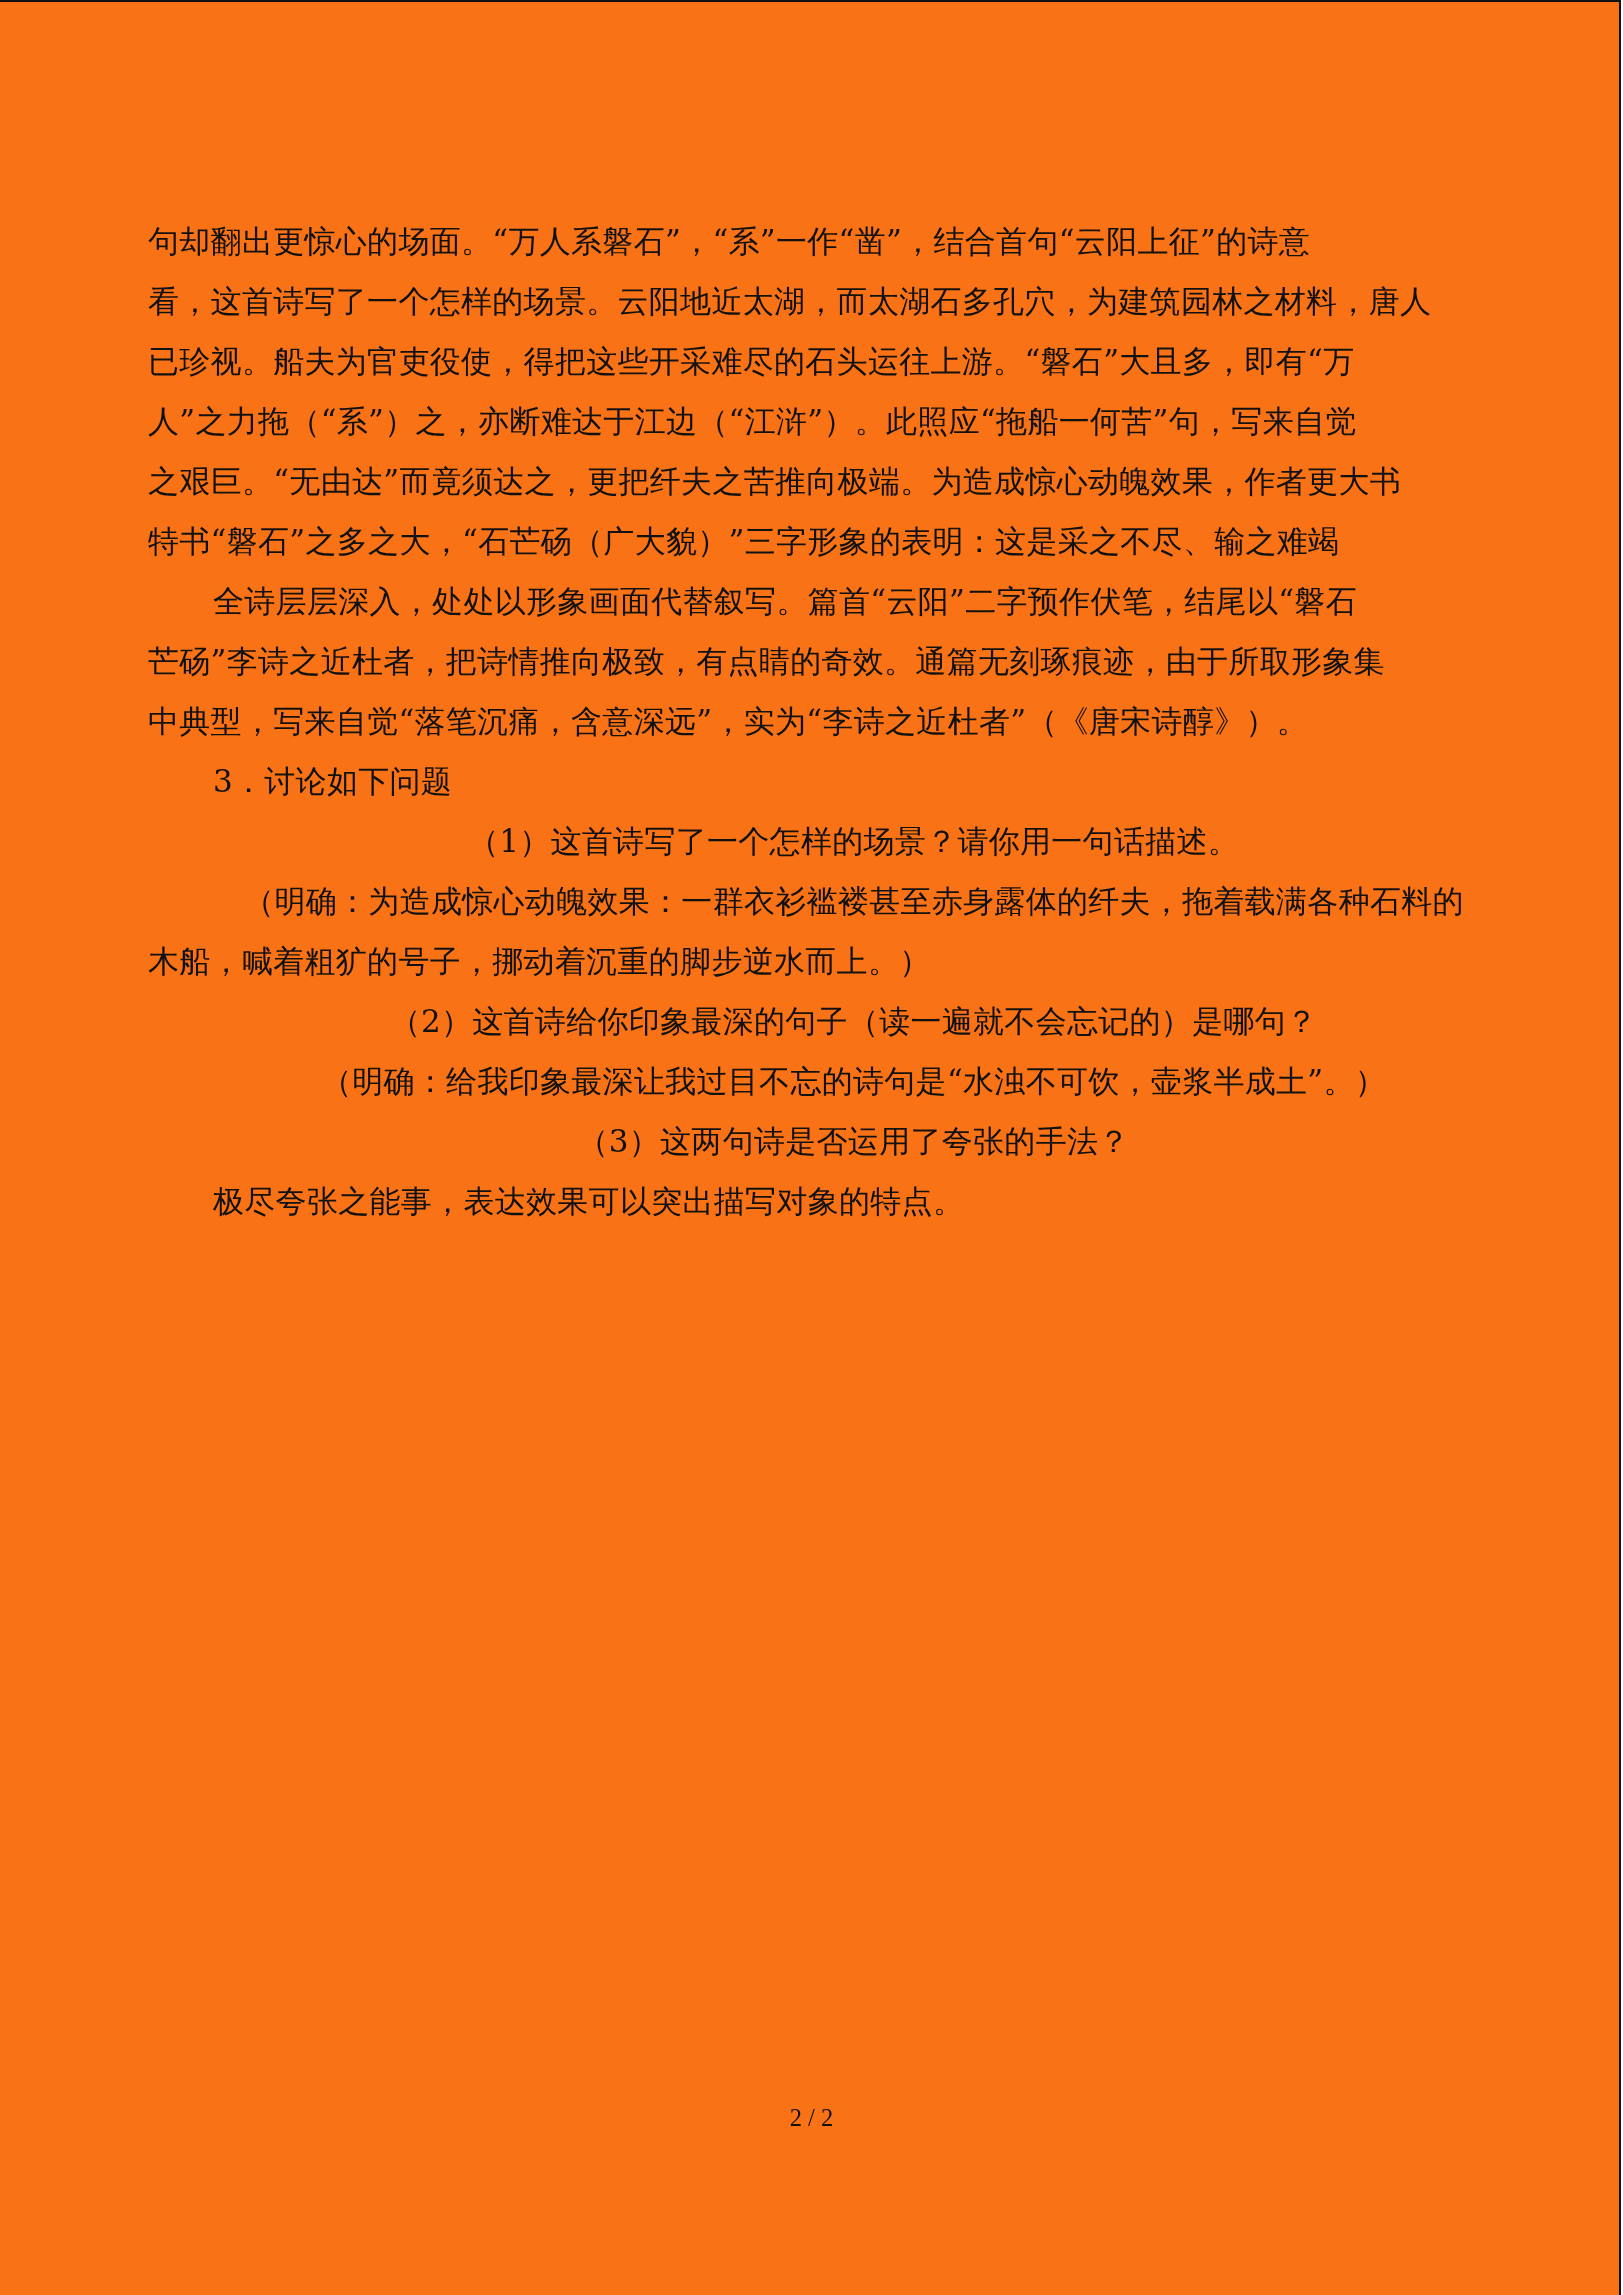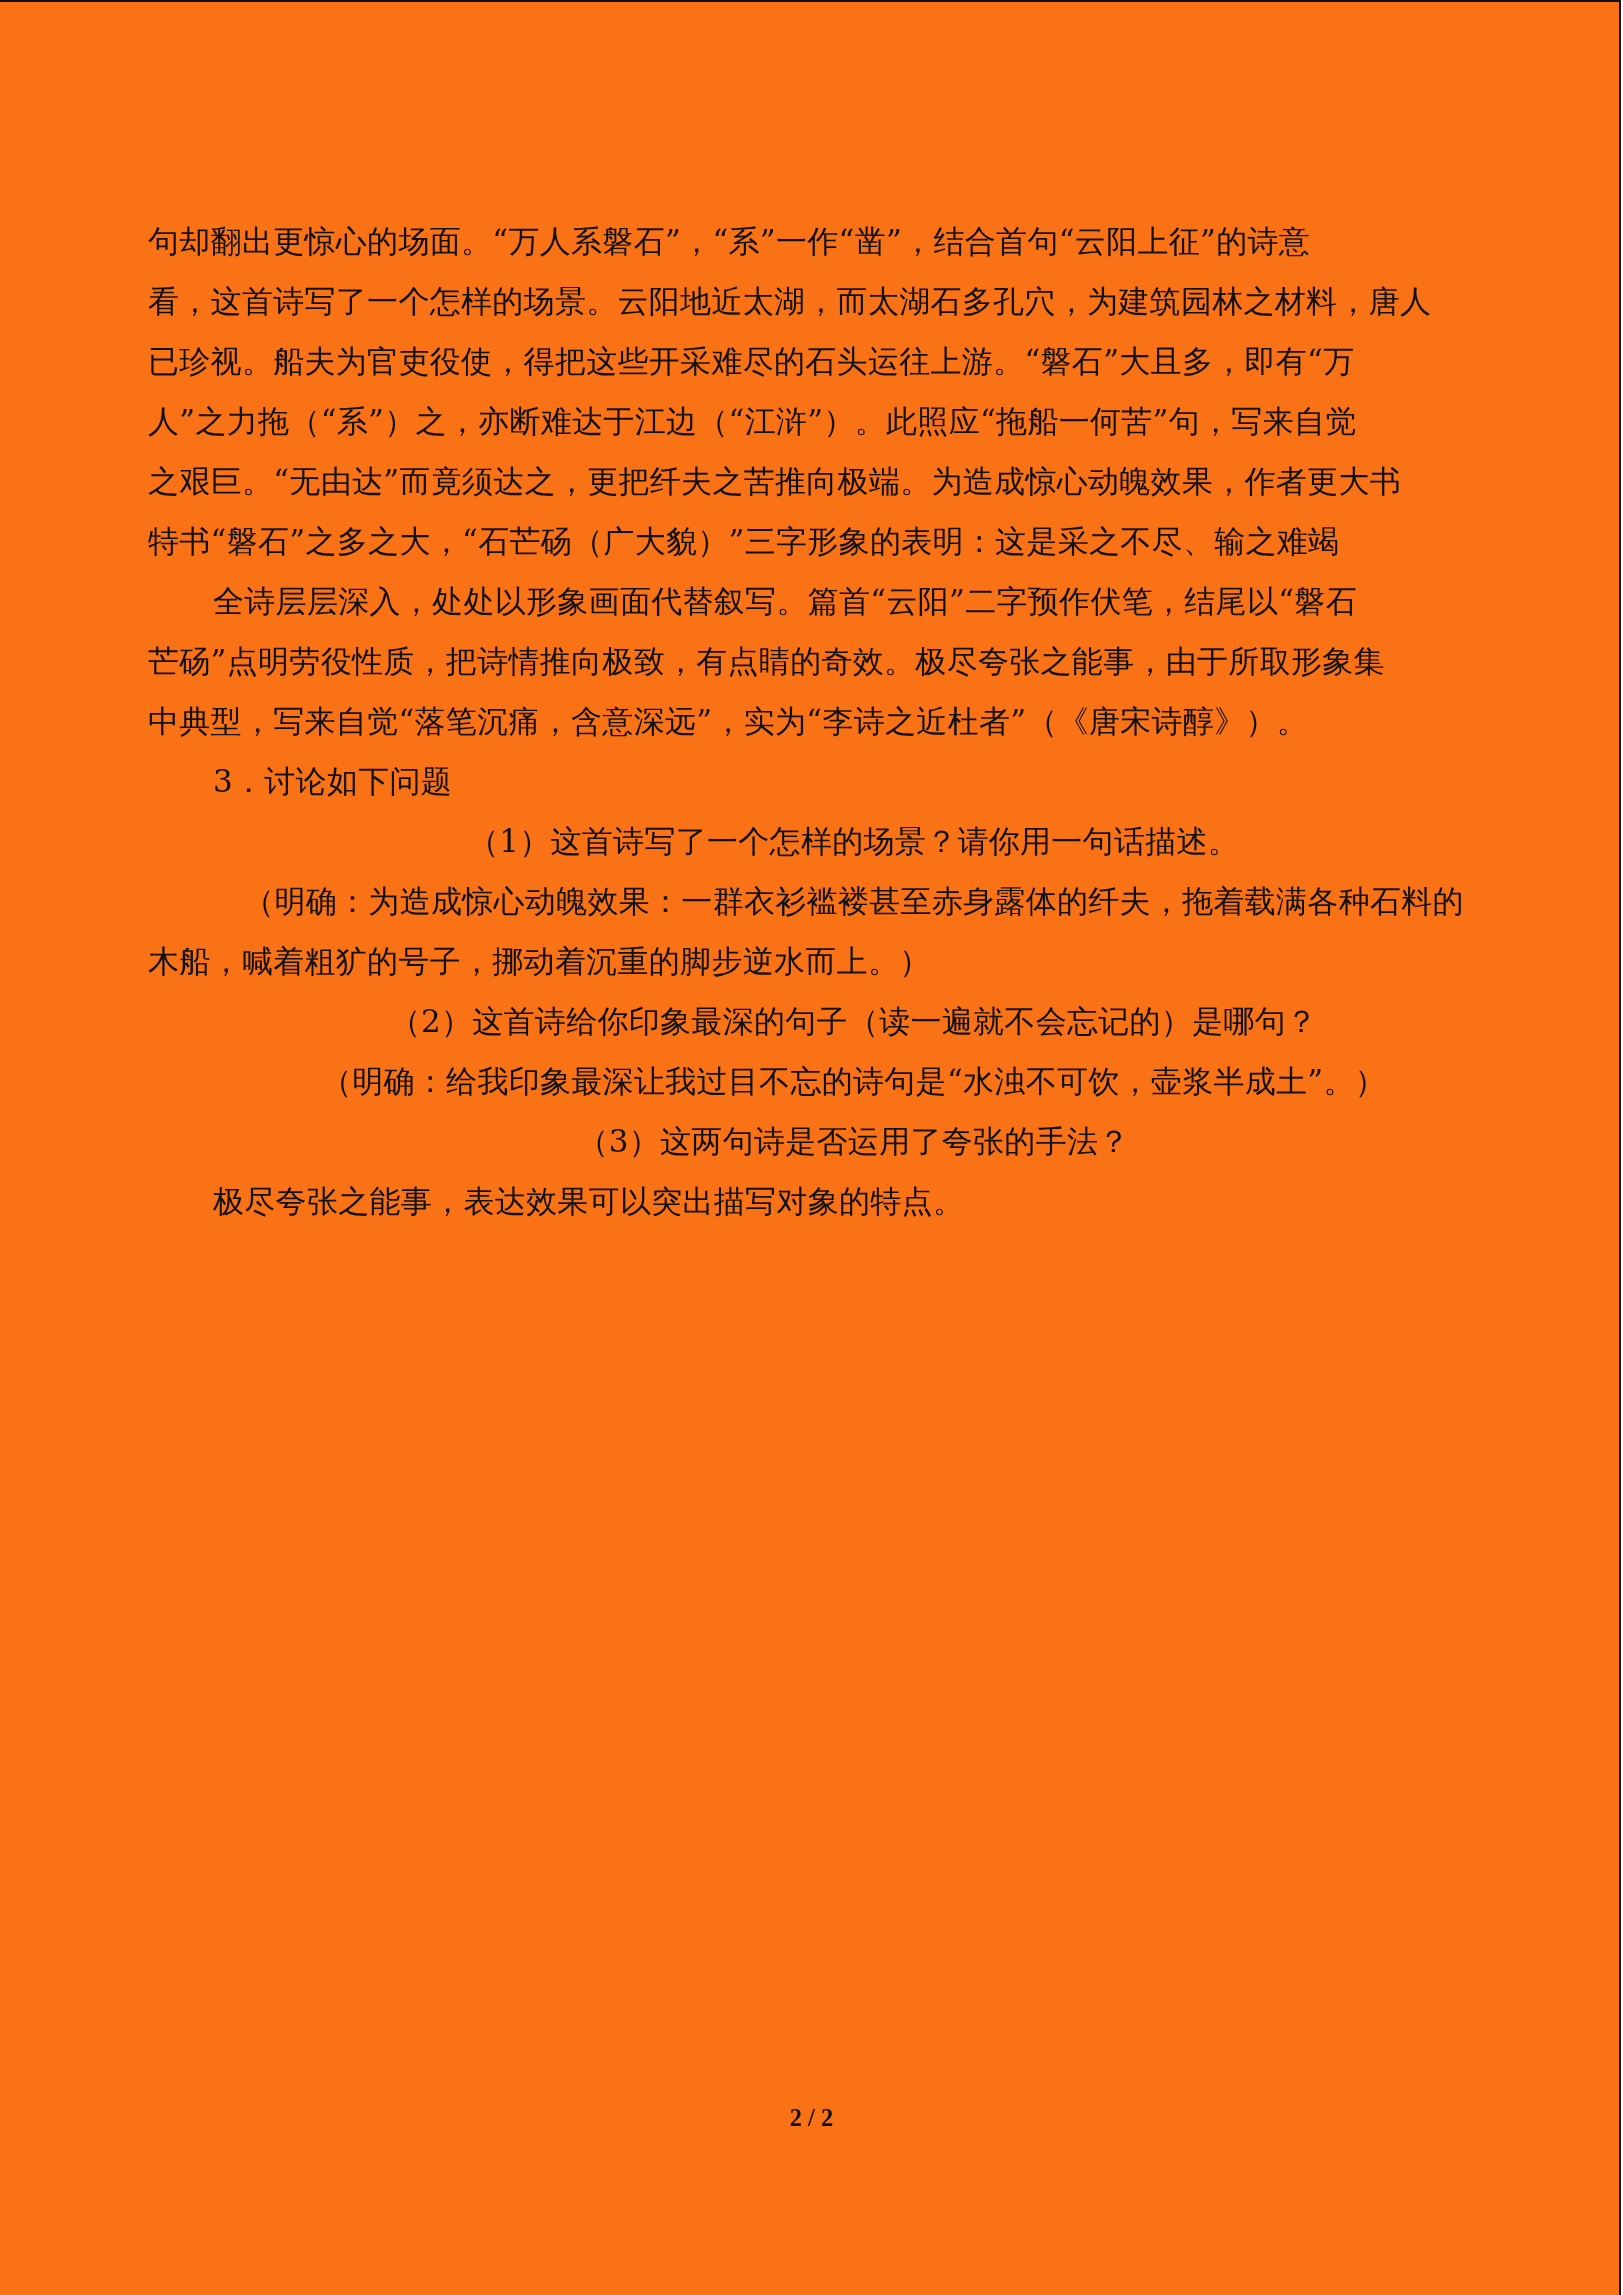--- a/index.html
+++ b/index.html
@@ -42,21 +42,21 @@
     }
     .indent2 { padding-left: 65px; }
     .indent-paren { padding-left: 82px; text-align: center; }
     .page-number {
       position: absolute;
       left: 0;
       width: 1623px;
       top: 2102px;
       text-align: center;
       font-family: "Liberation Serif", "DejaVu Serif", serif;
-      font-weight: bold;
+      font-weight: normal;
       font-size: 24.5px;
       color: #111111;
     }
   </style>
 </head>
 <body>
 
 <div class="page">
   <div class="content">
 
@@ -64,21 +64,21 @@
       <span class="line">句却翻出更惊心的场面。“万人系磐石”，“系”一作“凿”，结合首句“云阳上征”的诗意</span>
       <span class="line">看，这首诗写了一个怎样的场景。云阳地近太湖，而太湖石多孔穴，为建筑园林之材料，唐人</span>
       <span class="line">已珍视。船夫为官吏役使，得把这些开采难尽的石头运往上游。“磐石”大且多，即有“万</span>
       <span class="line">人”之力拖（“系”）之，亦断难达于江边（“江浒”）。此照应“拖船一何苦”句，写来自觉</span>
       <span class="line">之艰巨。“无由达”而竟须达之，更把纤夫之苦推向极端。为造成惊心动魄效果，作者更大书</span>
       <span class="line">特书“磐石”之多之大，“石芒砀（广大貌）”三字形象的表明：这是采之不尽、输之难竭</span>
     </div>
 
     <div>
       <span class="line indent2">全诗层层深入，处处以形象画面代替叙写。篇首“云阳”二字预作伏笔，结尾以“磐石</span>
-      <span class="line">芒砀”点明劳役性质，把诗情推向极致，有点睛的奇效。极尽夸张之能事，由于所取形象集</span>
+      <span class="line">芒砀”李诗之近杜者，把诗情推向极致，有点睛的奇效。通篇无刻琢痕迹，由于所取形象集</span>
       <span class="line">中典型，写来自觉“落笔沉痛，含意深远”，实为“李诗之近杜者”（《唐宋诗醇》）。</span>
     </div>
 
     <span class="line indent2">3．讨论如下问题</span>
 
     <div>
       <span class="line indent-paren">（1）这首诗写了一个怎样的场景？请你用一句话描述。</span>
       <span class="line indent-paren">（明确：为造成惊心动魄效果：一群衣衫褴褛甚至赤身露体的纤夫，拖着载满各种石料的</span>
       <span class="line">木船，喊着粗犷的号子，挪动着沉重的脚步逆水而上。）</span>
     </div>

